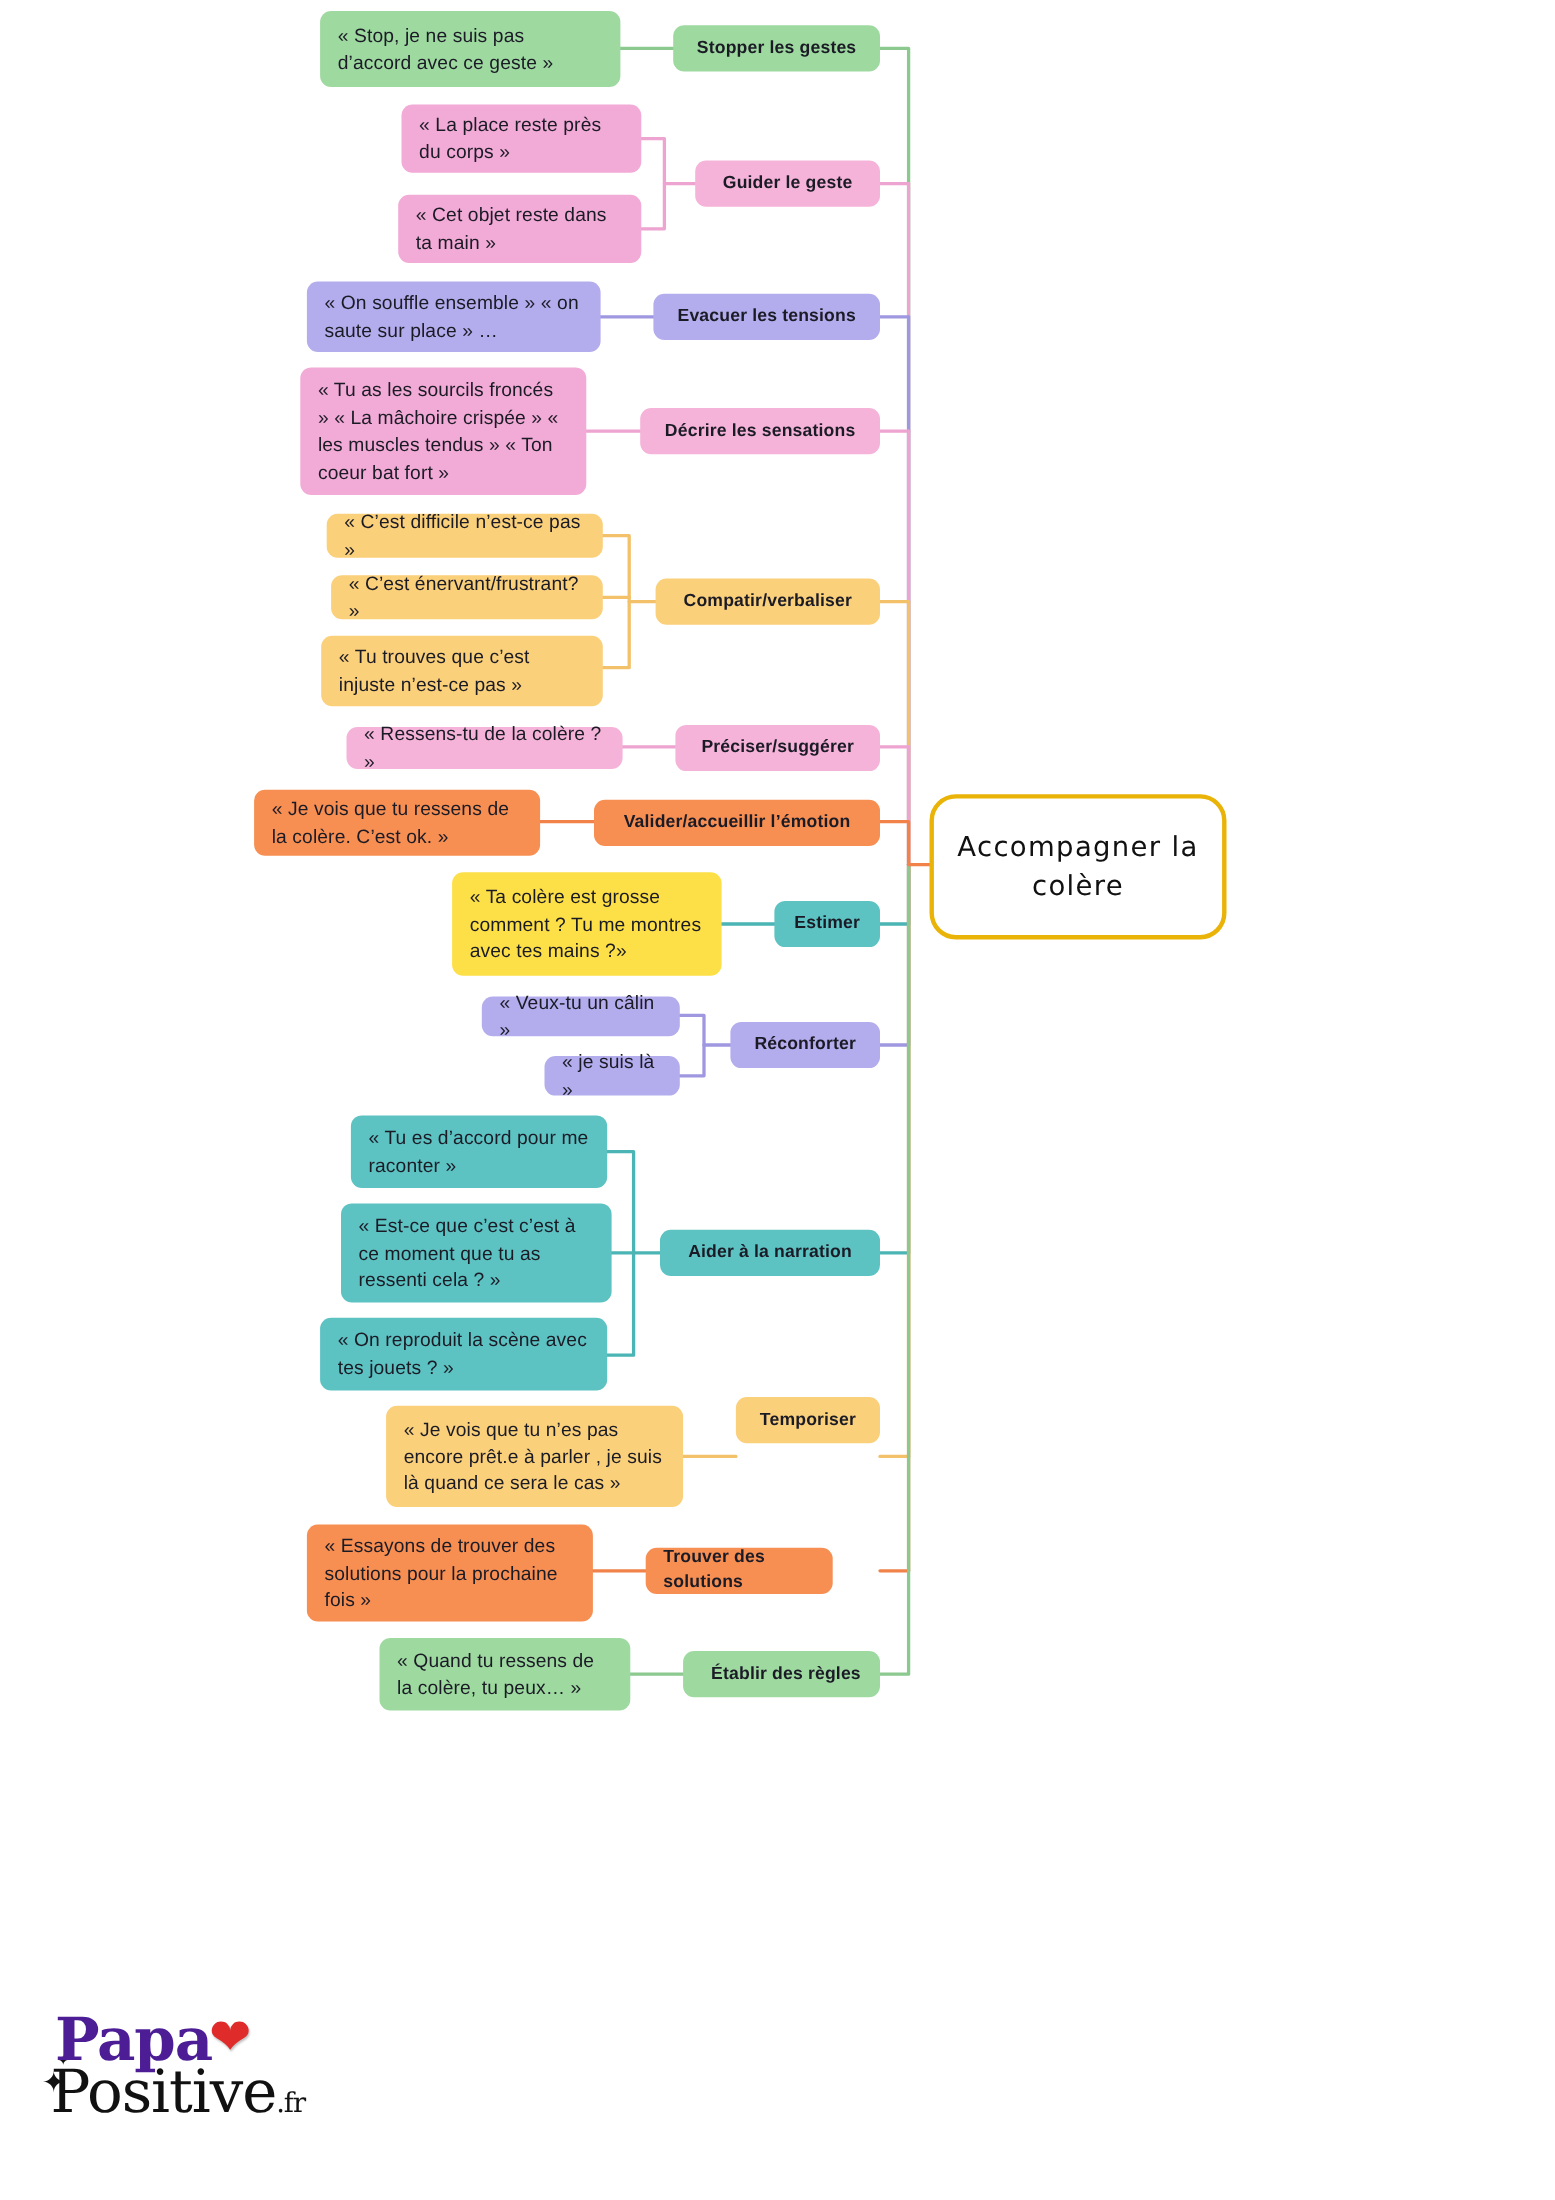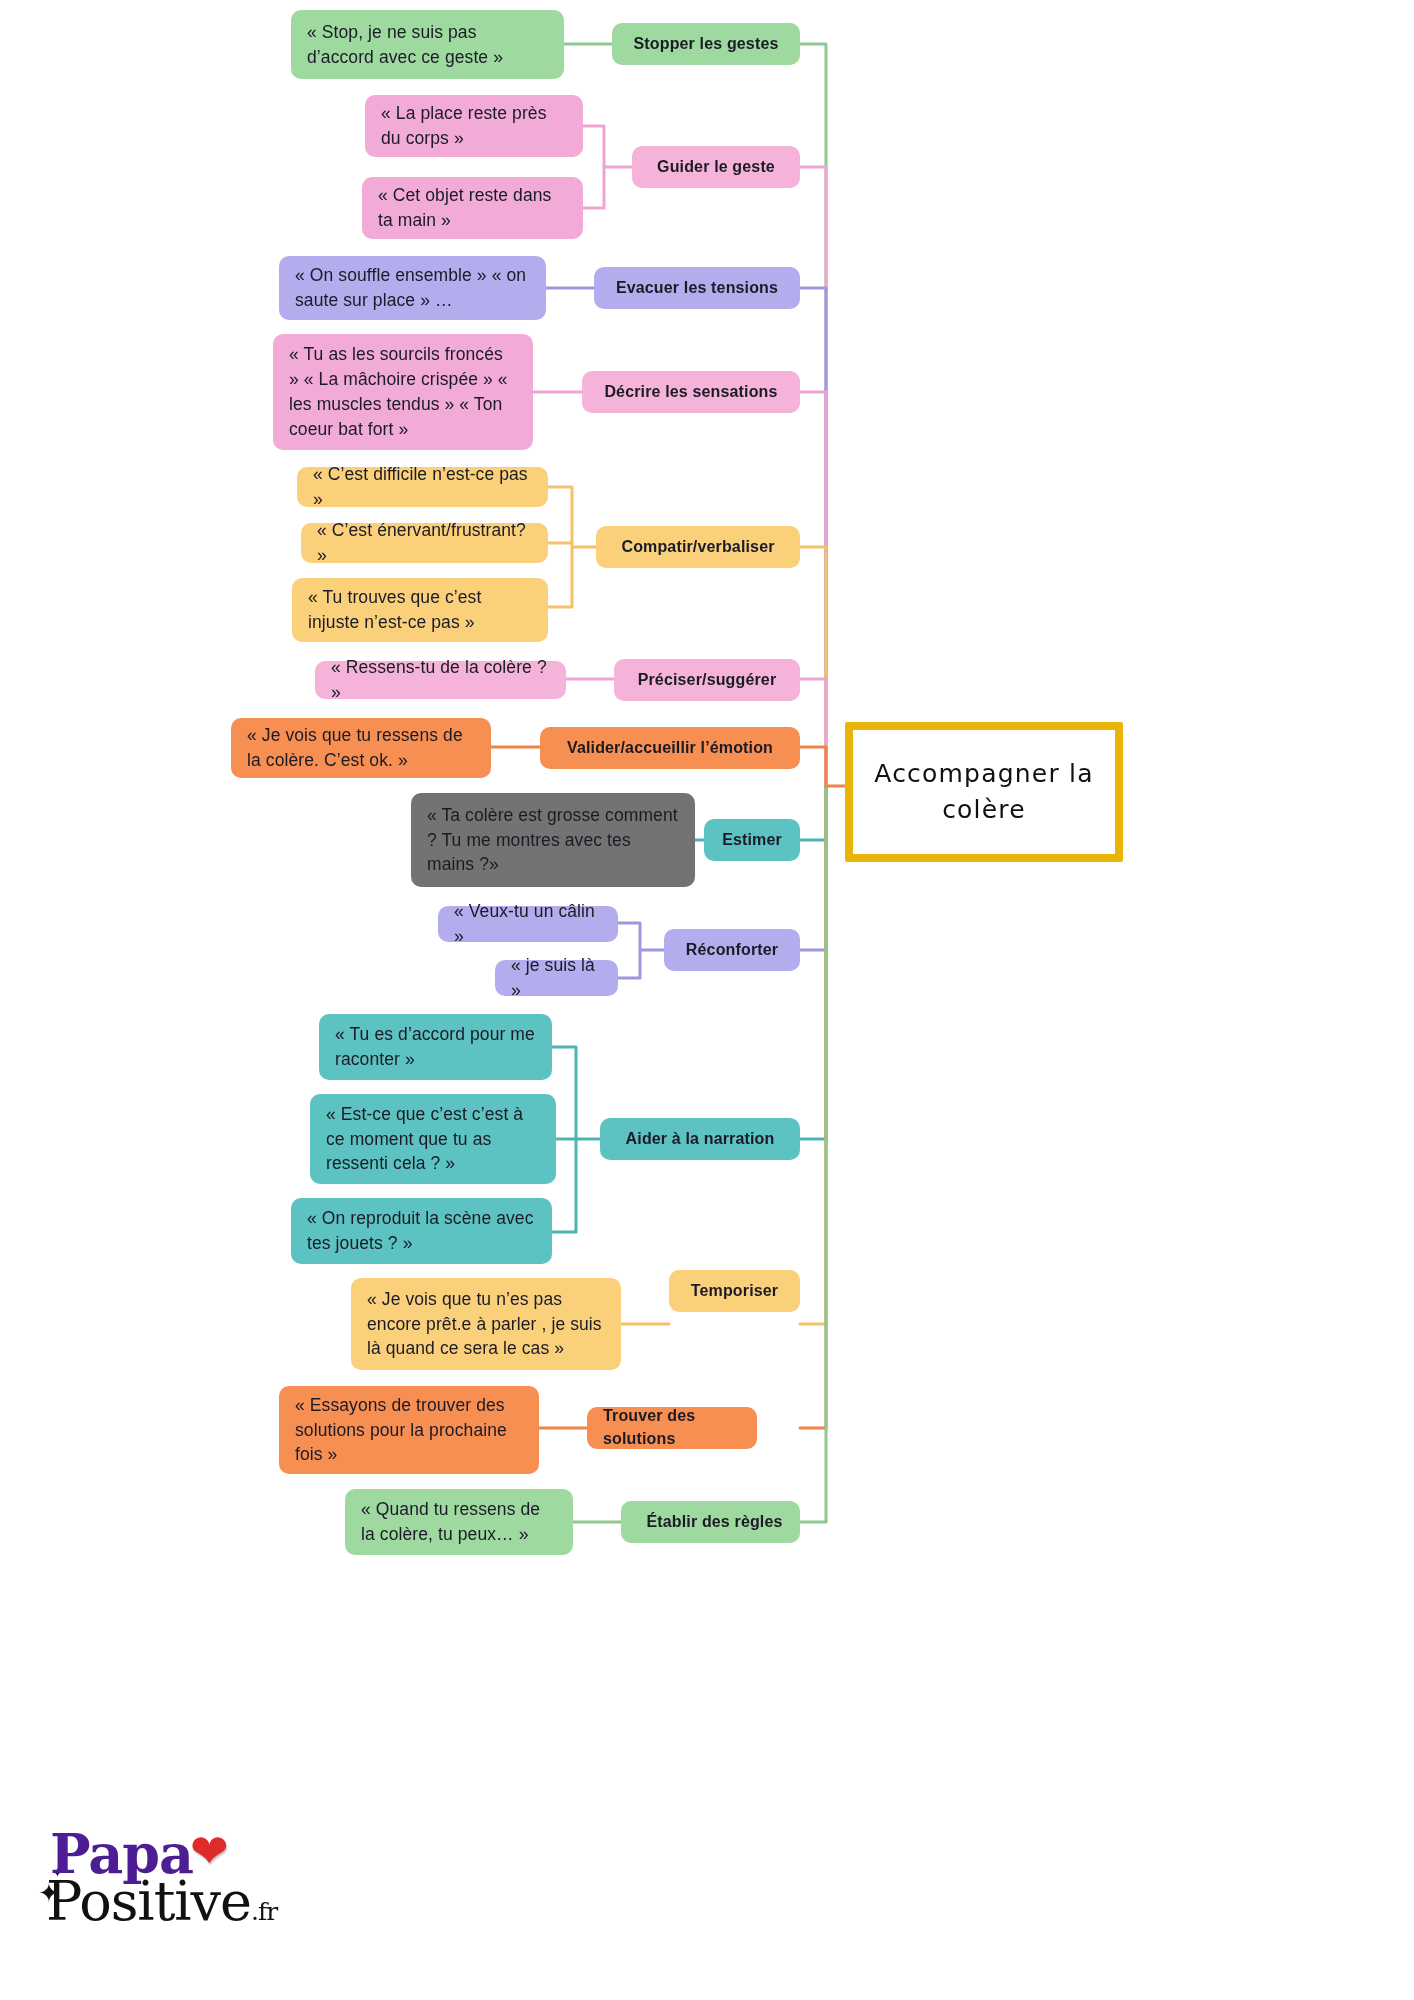--- a/index.html
+++ b/index.html
@@ -39,22 +39,22 @@
     text-align:left;
     letter-spacing:.15px;
   }
 
   
   #center{
     position:absolute;
     left:845px;top:722px;
     width:262px;height:124px;
     background:#ffffff;
-    border:8px solid #eab308;
-    border-radius:2px;
+    border:4px solid #eab308;
+    border-radius:24px;
     display:flex;
     align-items:center;
     justify-content:flex-end;
     text-align:center;
     font-family:"DejaVu Sans",sans-serif;
     font-size:25px;
     font-weight:400;
     color:#111111;
     letter-spacing:1.2px;
     line-height:1.45;
@@ -188,21 +188,21 @@
   <div class="node leaf" style="left:301px;top:523px;width:247px;height:40px;background:#fbd07a;">« C’est énervant/frustrant? »</div>
   <div class="node leaf" style="left:292px;top:578px;width:256px;height:64px;background:#fbd07a;">« Tu trouves que c’est injuste n’est-ce pas »</div>
   <div class="node branch" style="left:596px;top:526px;width:204px;height:42px;background:#fbd07a;">Compatir/verbaliser</div>
 
   <div class="node leaf" style="left:315px;top:661px;width:251px;height:38px;background:#f5b3d9;">« Ressens-tu de la colère ? »</div>
   <div class="node branch" style="left:614px;top:659px;width:186px;height:42px;background:#f5b3d9;">Préciser/suggérer</div>
 
   <div class="node leaf" style="left:231px;top:718px;width:260px;height:60px;background:#f78e52;">« Je vois que tu ressens de la colère. C’est ok. »</div>
   <div class="node branch" style="left:540px;top:727px;width:260px;height:42px;background:#f78e52;">Valider/accueillir l’émotion</div>
 
-  <div class="node leaf" style="left:411px;top:793px;width:284px;height:94px;background:#737373;">« Ta colère est grosse comment ? Tu me montres avec tes mains ?»</div>
+  <div class="node leaf" style="left:411px;top:793px;width:245px;height:94px;background:#fde047;">« Ta colère est grosse comment ? Tu me montres avec tes mains ?»</div>
   <div class="node branch" style="left:704px;top:819px;width:96px;height:42px;background:#5cc2c2;">Estimer</div>
 
   <div class="node leaf" style="left:438px;top:906px;width:180px;height:36px;background:#b3aced;">« Veux-tu un câlin »</div>
   <div class="node leaf" style="left:495px;top:960px;width:123px;height:36px;background:#b3aced;">« je suis là »</div>
   <div class="node branch" style="left:664px;top:929px;width:136px;height:42px;background:#b3aced;">Réconforter</div>
 
   <div class="node leaf" style="left:319px;top:1014px;width:233px;height:66px;background:#5cc2c2;">« Tu es d’accord pour me raconter »</div>
   <div class="node leaf" style="left:310px;top:1094px;width:246px;height:90px;background:#5cc2c2;">« Est-ce que c’est c’est à ce moment que tu as ressenti cela ? »</div>
   <div class="node leaf" style="left:291px;top:1198px;width:261px;height:66px;background:#5cc2c2;">« On reproduit la scène avec tes jouets ? »</div>
   <div class="node branch" style="left:600px;top:1118px;width:200px;height:42px;background:#5cc2c2;">Aider à la narration</div>

